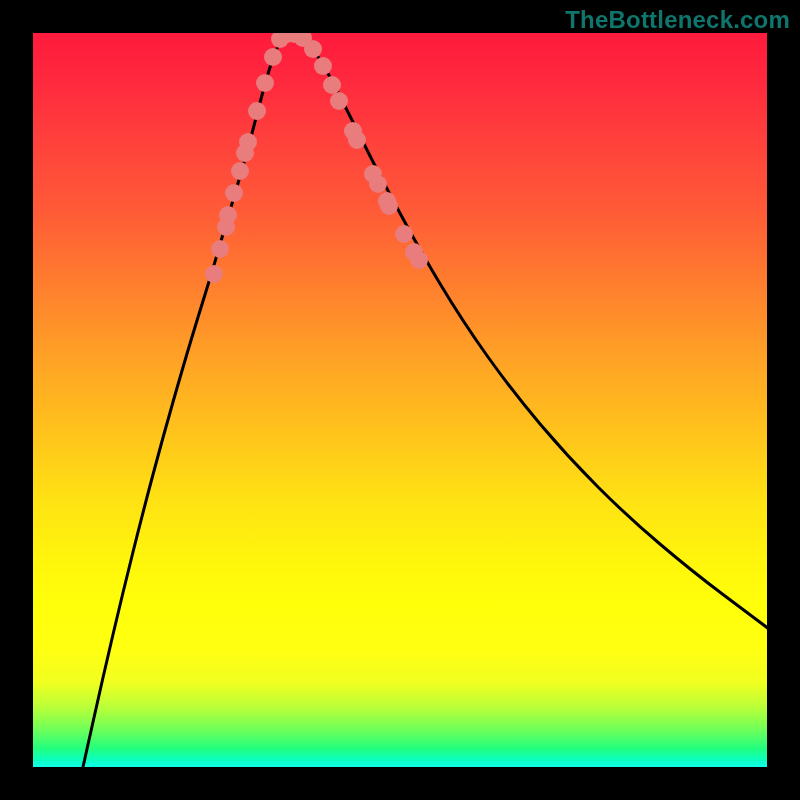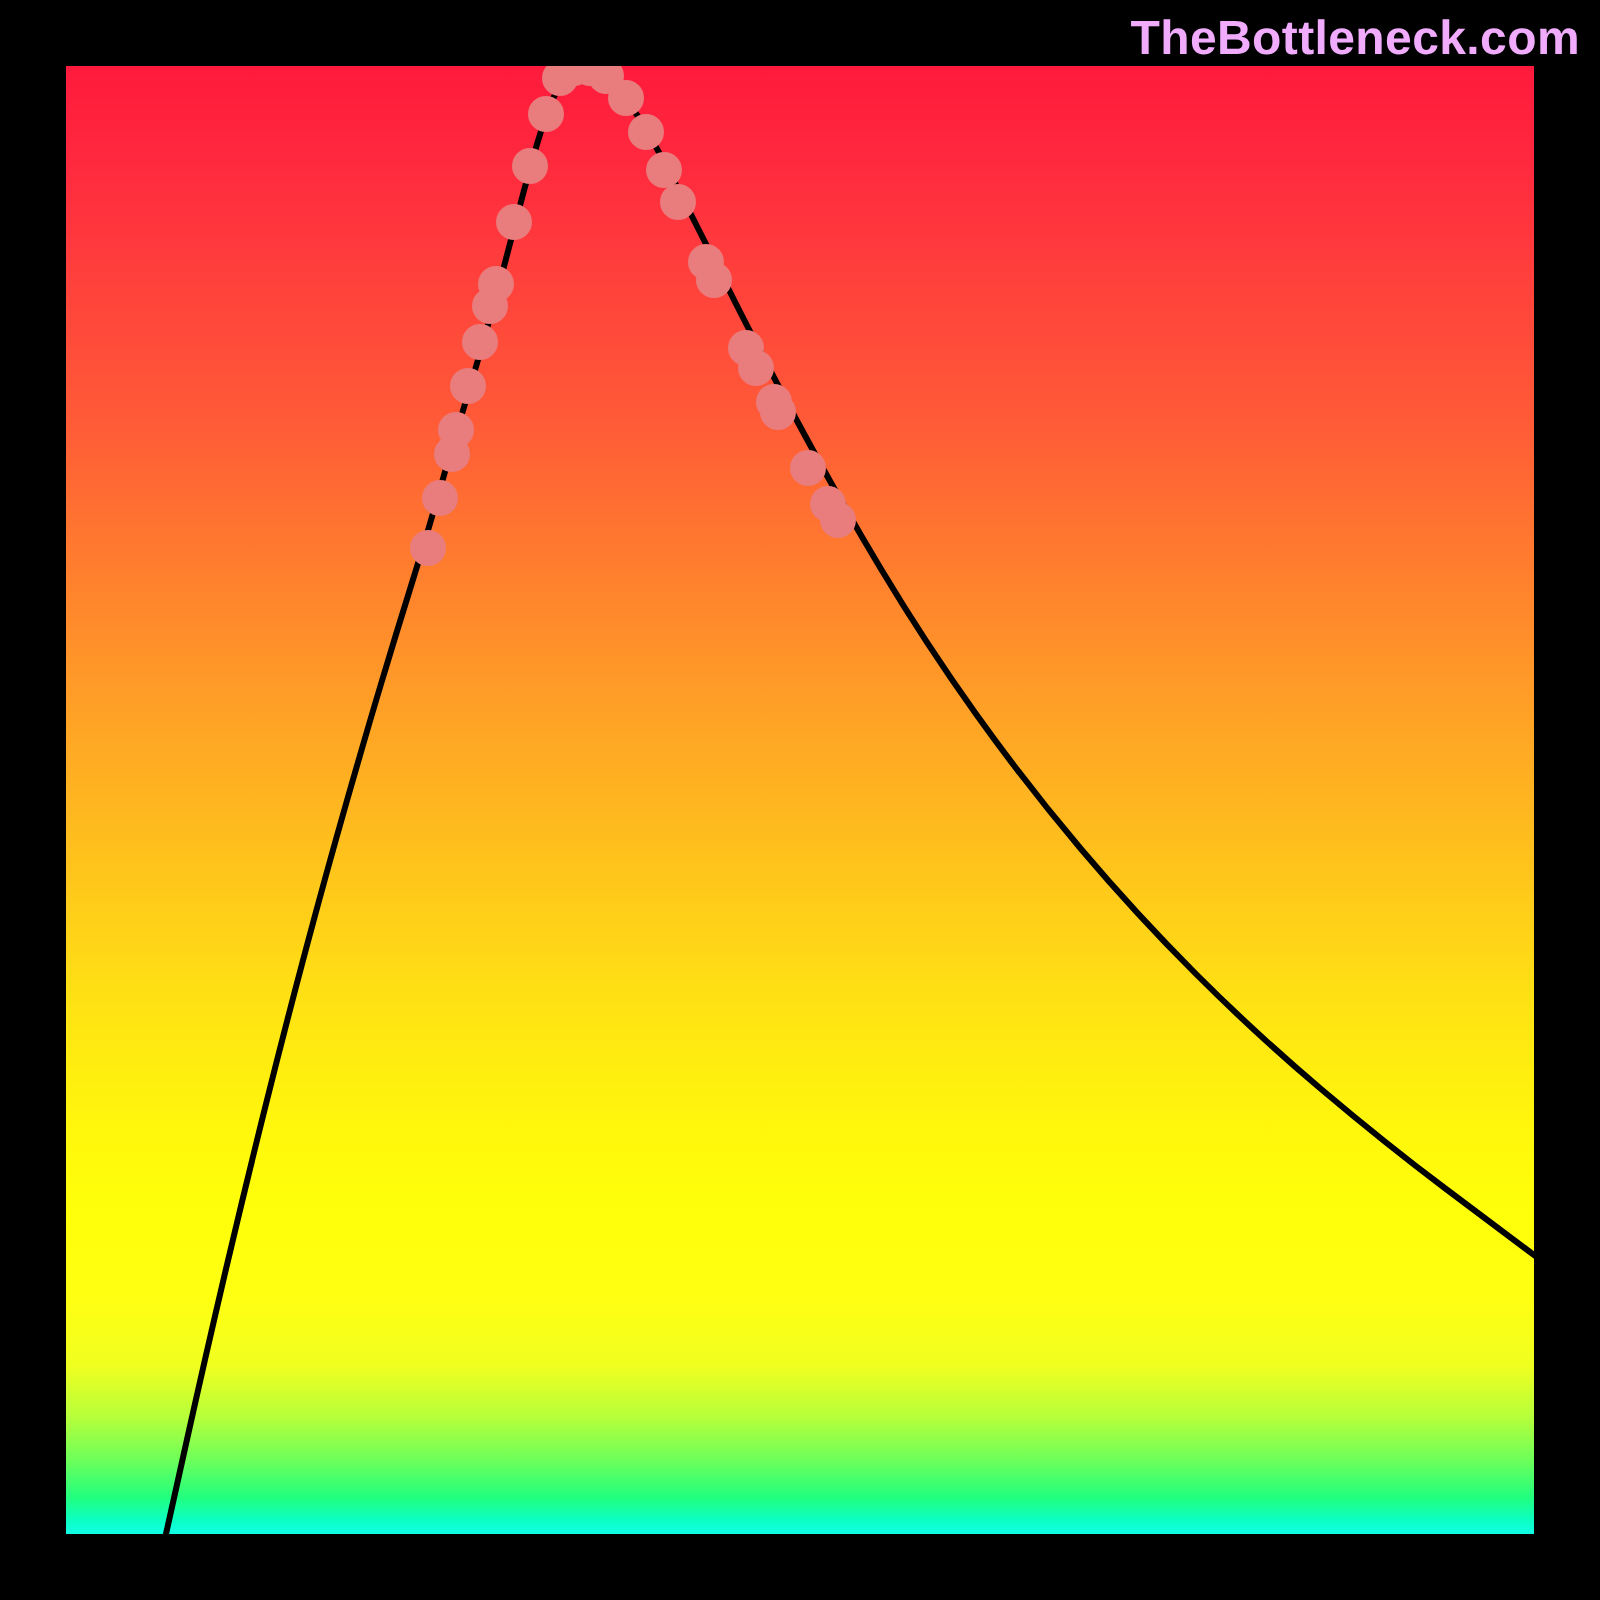--- a/index.html
+++ b/index.html
@@ -45,21 +45,21 @@
       #0cffc0 99%,
       #10ffe8 100%
     );
   }
   .watermark {
     position: absolute;
     top: 6px;
     right: 10px;
     font-size: 24px;
     font-weight: 600;
-    color: #f0abfc;
+    color: #0f766e;
     letter-spacing: 0.2px;
     user-select: none;
   }
   svg {
     position: absolute;
     left: 0;
     top: 0;
   }
 </style>
 </head>

